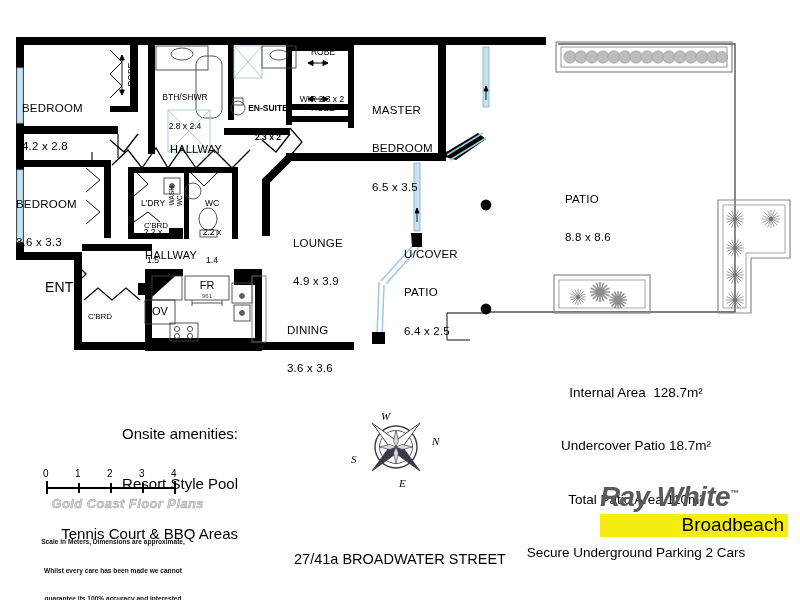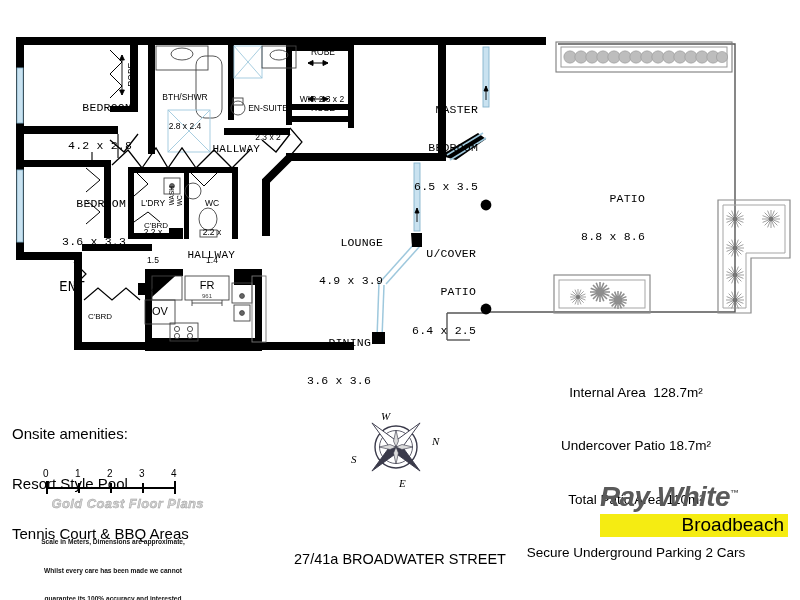--- a/index.html
+++ b/index.html
@@ -3,26 +3,26 @@
 <meta charset="utf-8">
 <title>Floor Plan</title>
 <style>
   html,body{margin:0;padding:0;background:#fff;}
   body{width:800px;height:600px;overflow:hidden;
        font-family:"Liberation Sans", sans-serif;color:#000;}
   #page{position:relative;width:800px;height:600px;background:#ffffff;}
   #plan-svg{position:absolute;left:0;top:0;width:800px;height:600px;}
 
   .txt{position:absolute;white-space:pre;line-height:1.12;}
-  .room{font-size:11.5px;text-align:right;letter-spacing:0.2px;font-family:Liberation Mono, monospace;}
+  .room{font-size:11.5px;text-align:left;letter-spacing:0.2px;}
   .small{font-size:8.5px;text-align:center;}
   .tiny{font-size:6.5px;text-align:center;}
   .vert{transform-origin:50% 50%;}
 
-  .amen{font-size:15px;text-align:left;}
+  .amen{font-size:15px;text-align:right;}
   .areas{font-size:13.5px;text-align:center;line-height:1.32;}
   .addr{font-size:14.5px;text-align:center;line-height:1.3;}
 
   .scalenum{font-size:10px;}
   .gcfp{font-size:13px;font-style:italic;font-weight:bold;color:#d2d2d2;
         -webkit-text-stroke:0.4px #9a9a9a;letter-spacing:0.4px;text-align:right;}
   .disc{font-size:6.6px;text-align:center;line-height:1.45;color:#111;font-weight:bold;}
 
   .rw-wrap{position:absolute;}
   .rw-name{font-size:28px;font-weight:bold;font-style:italic;color:#5a5a5a;
@@ -345,35 +345,35 @@
     <div>MASTER</div>
     <div>BEDROOM</div>
     <div>6.5 x 3.5</div>
   </div>
 
   <div class="txt small" style="left:150px;top:74px;width:70px;">
     <div>BTH/SHWR</div>
     <div>2.8 x 2.4</div>
   </div>
 
-  <div class="txt small" style="left:234px;top:85px;width:68px;">
+  <div class="txt small" style="left:234px;top:85px;width:68px;font-weight:bold;">
     <div>EN-SUITE</div>
     <div>2.3 x 2</div>
   </div>
 
   <div class="txt small" style="left:289px;top:76px;width:66px;">
     <div>WIR 2.3 x 2</div>
   </div>
 
   <div class="txt room" style="left:293px;top:211px;width:90px;">
     <div>LOUNGE</div>
     <div>4.9 x 3.9</div>
   </div>
 
-  <div class="txt room" style="left:287px;top:311px;width:84px;">
+  <div class="txt room" style="left:287px;top:298px;width:84px;">
     <div>DINING</div>
     <div>3.6 x 3.6</div>
   </div>
 
 
   <div class="txt small" style="left:131px;top:180px;width:44px;">
     <div>L'DRY</div>
     <div>2.2 x</div>
     <div>1.5</div>
   </div>

